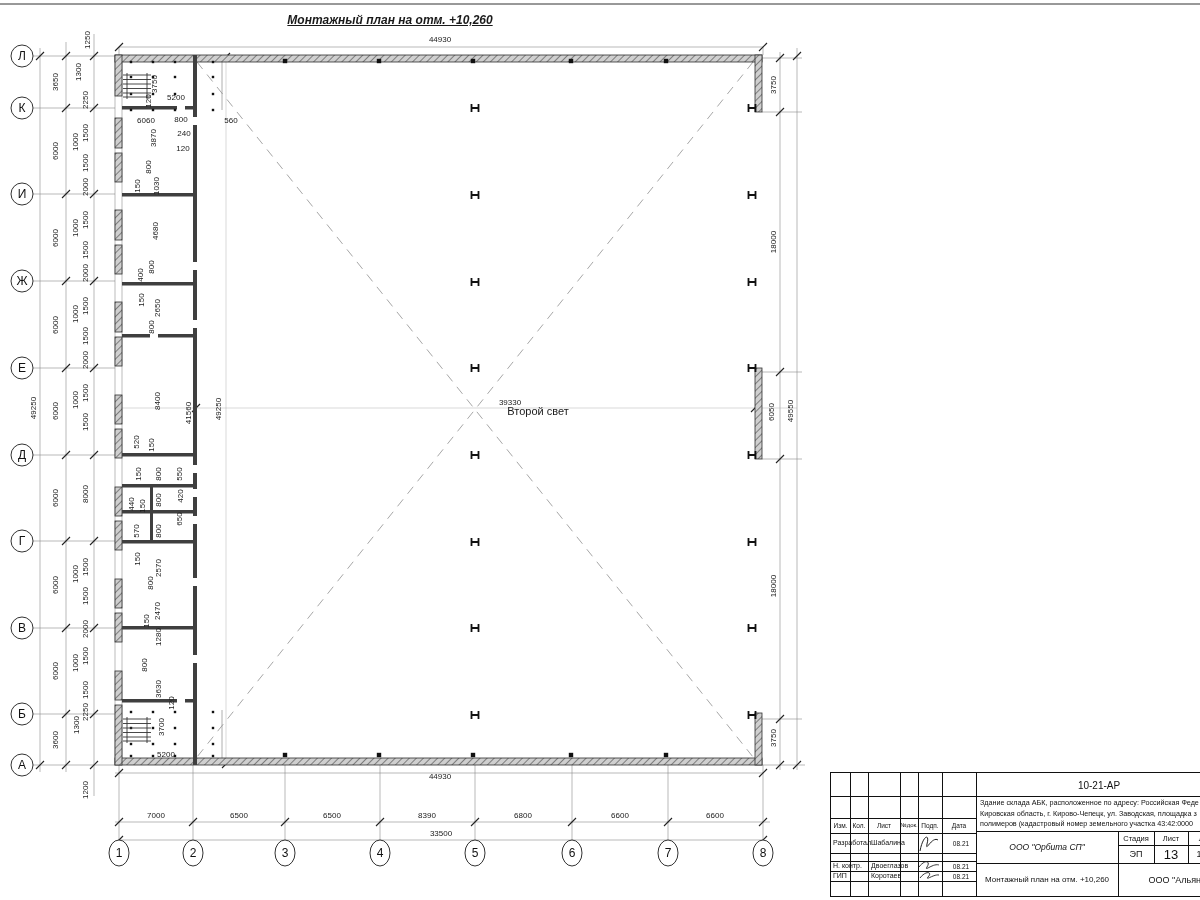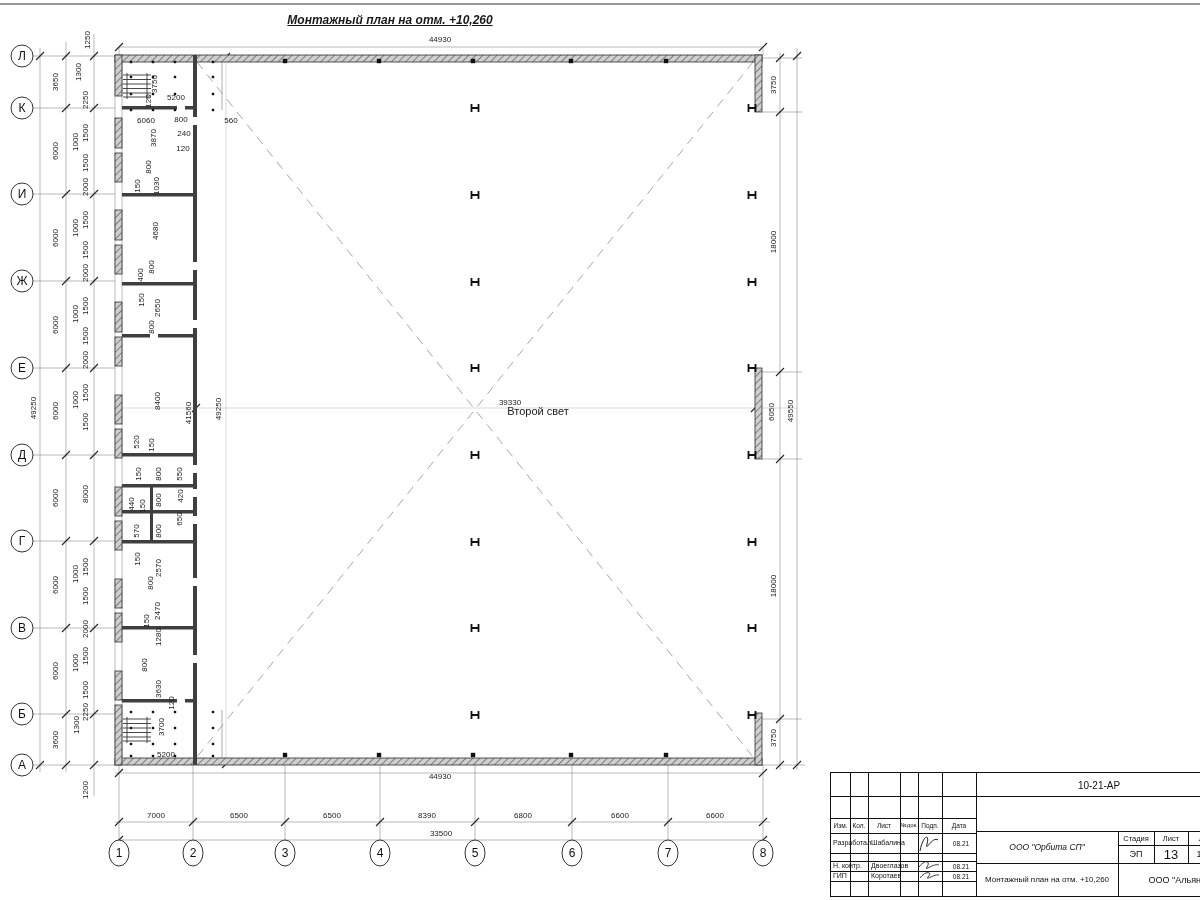--- a/index.html
+++ b/index.html
@@ -459,20 +459,25 @@
   <span class="tc" style="left:130px;top:70px;font-size:6.5px">08.21</span>
   <span class="tl" style="left:2px;top:89px;font-size:7px">Н. контр.</span>
   <span class="tl" style="left:40px;top:89px;font-size:7px">Двоеглазов</span>
   <span class="tc" style="left:130px;top:93px;font-size:6.5px">08.21</span>
   <span class="tl" style="left:2px;top:99px;font-size:7px">ГИП</span>
   <span class="tl" style="left:40px;top:99px;font-size:7px">Коротаев</span>
   <span class="tc" style="left:130px;top:103px;font-size:6.5px">08.21</span>
 
   <span class="tc" style="left:268px;top:12px;font-size:10px">10-21-АР</span>
 
+  <div class="tl" style="left:149px;top:25px;font-size:7.2px;line-height:10.5px">
+    <div>Здание склада АБК, расположенное по адресу: Российская Феде</div>
+    <div>Кировская область, г. Кирово-Чепецк, ул. Заводская, площадка з</div>
+    <div>полимеров (кадастровый номер земельного участка 43:42:0000</div>
+  </div>
 
   <span class="tc" style="left:216px;top:74px;font-size:8.5px;font-style:italic">ООО "Орбита СП"</span>
   <span class="tc" style="left:216px;top:106px;font-size:8px">Монтажный план на отм. +10,260</span>
 
   <span class="tc" style="left:305px;top:65px;font-size:7.5px">Стадия</span>
   <span class="tc" style="left:340px;top:65px;font-size:7.5px">Лист</span>
   <span class="tc" style="left:380px;top:65px;font-size:7.5px">Листов</span>
   <span class="tc" style="left:305px;top:81px;font-size:9px">ЭП</span>
   <span class="tc" style="left:340px;top:81px;font-size:13px">13</span>
   <span class="tc" style="left:368px;top:81px;font-size:9px">1</span>

